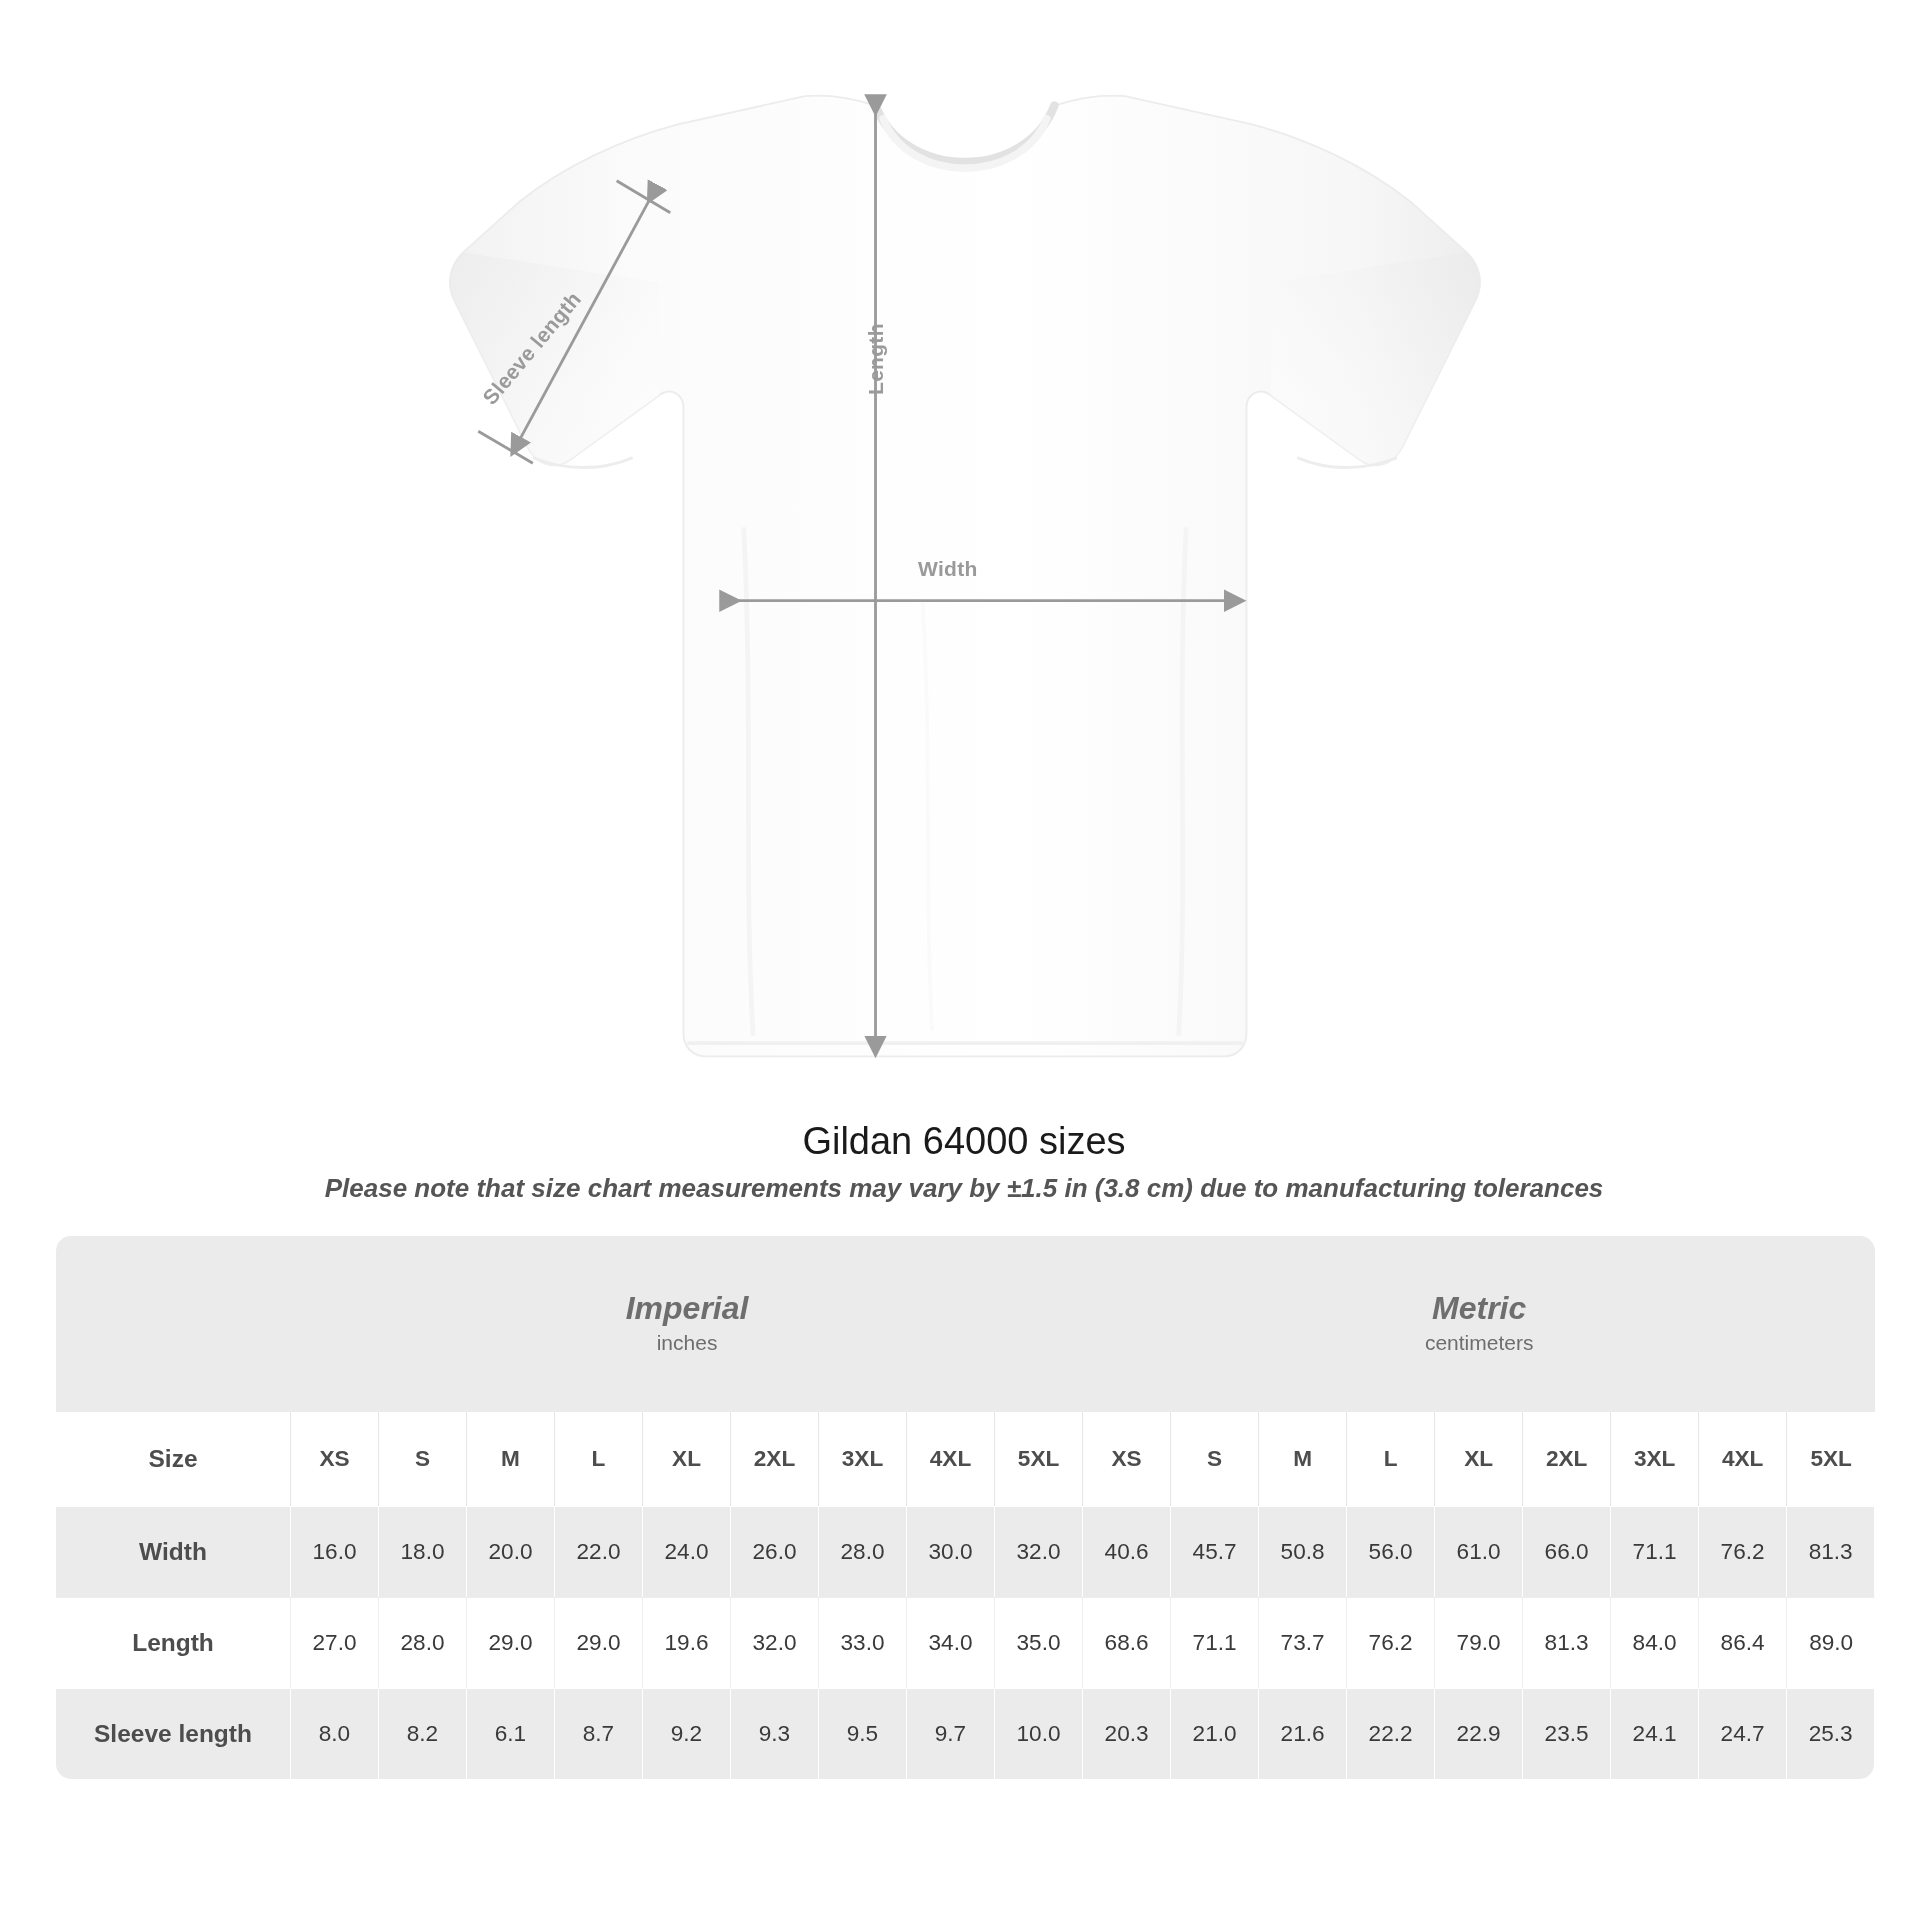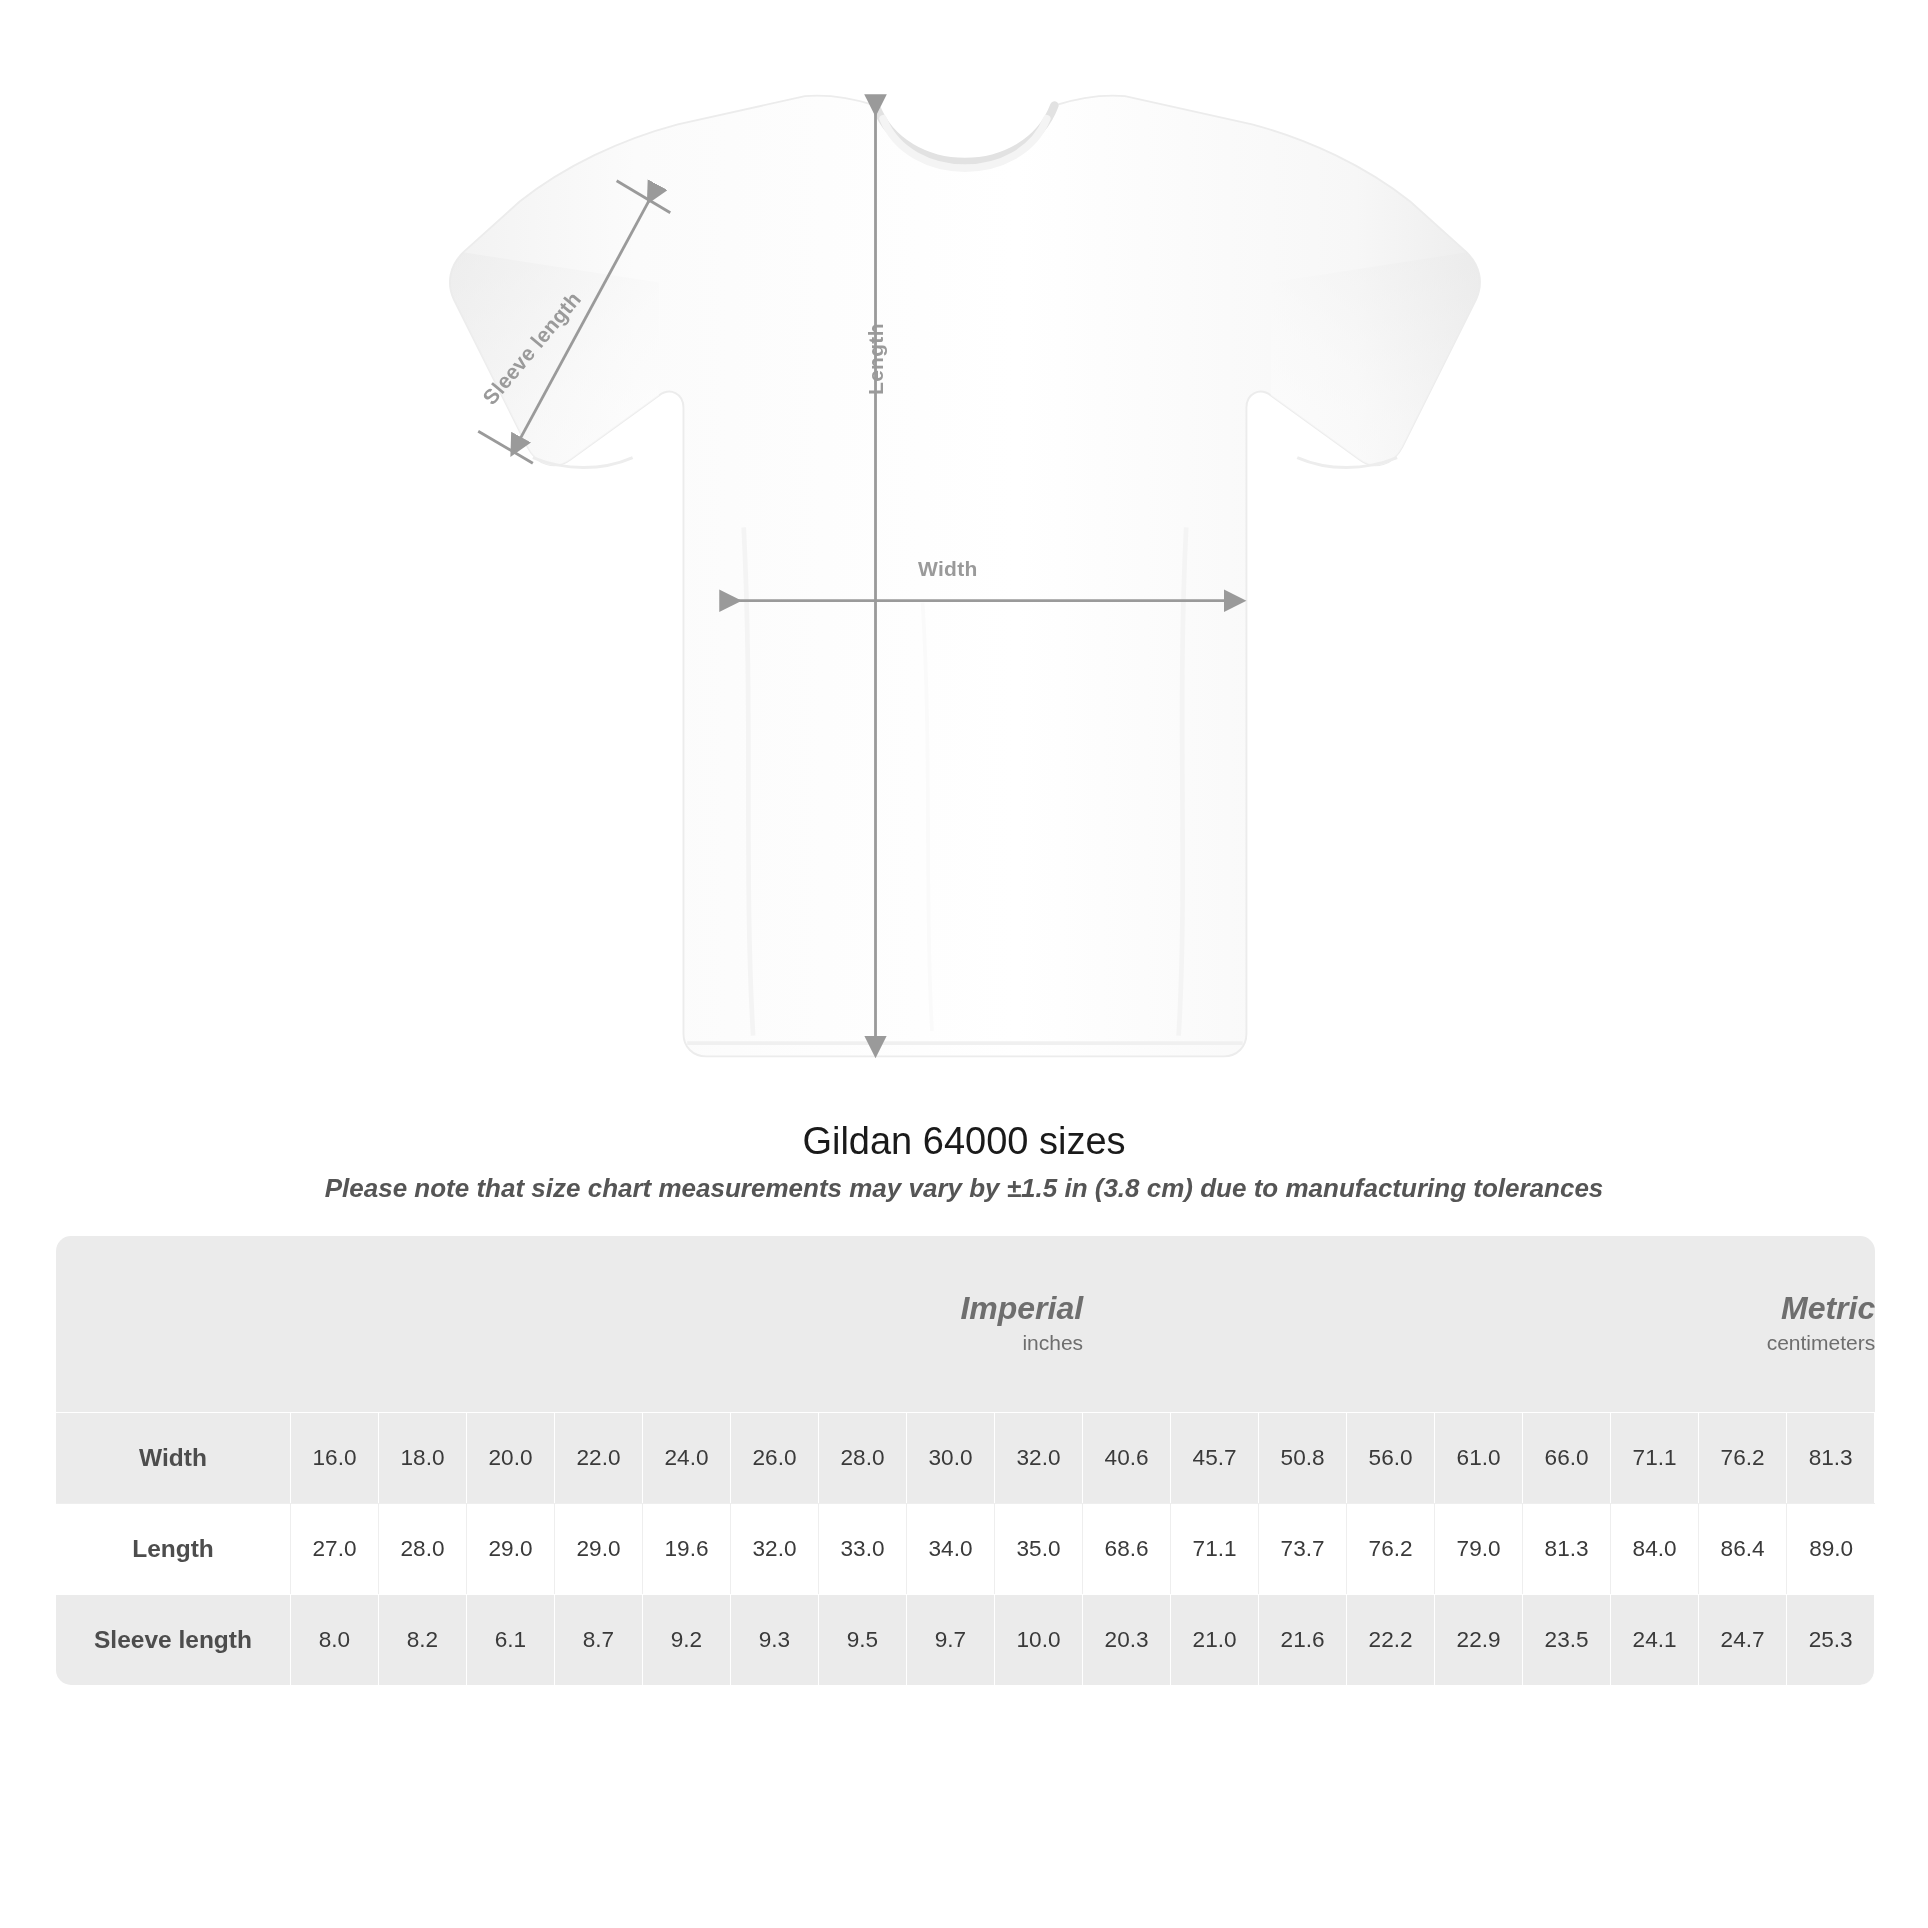--- a/index.html
+++ b/index.html
@@ -80,21 +80,21 @@
     width: 1815px;
     table-layout: fixed;
     font-size: 22.6px;
   }
   table#size-table td, table#size-table th {
     padding: 0;
     margin: 0;
   }
   .unit-head {
     background: #ebebeb;
-    text-align: right;
+    text-align: center;
     height: 176px;
     vertical-align: middle;
   }
   .unit-head.first { border-top-left-radius: 15px; }
   .unit-head.last  { border-top-right-radius: 15px; }
   .unit-name {
     font-size: 32px;
     font-style: italic;
     font-weight: bold;
     color: #6e6e6e;
@@ -279,20 +279,41 @@
           <td class="unit-head first corner-cell"></td>
           <td class="unit-head" colspan="9">
             <div class="unit-name">Imperial</div>
             <div class="unit-sub">inches</div>
           </td>
           <td class="unit-head last" colspan="9">
             <div class="unit-name">Metric</div>
             <div class="unit-sub">centimeters</div>
           </td>
         </tr>
+      <tr class="hdr-row" id="size-header-row">
+          <td class="rowhead">Size</td>
+          <td>XS</td>
+          <td>S</td>
+          <td>M</td>
+          <td>L</td>
+          <td>XL</td>
+          <td>2XL</td>
+          <td>3XL</td>
+          <td>4XL</td>
+          <td>5XL</td>
+          <td>XS</td>
+          <td>S</td>
+          <td>M</td>
+          <td>L</td>
+          <td>XL</td>
+          <td>2XL</td>
+          <td>3XL</td>
+          <td>4XL</td>
+          <td>5XL</td>
+        </tr>
     </tbody>
     <tbody id="size-table-body">
         <tr class="data-row shaded">
           <td class="rowhead">Width</td>
           <td>16.0</td>
           <td>18.0</td>
           <td>20.0</td>
           <td>22.0</td>
           <td>24.0</td>
           <td>26.0</td>

